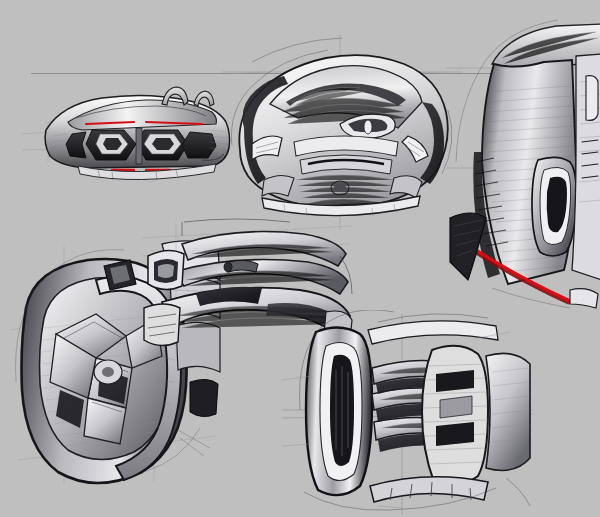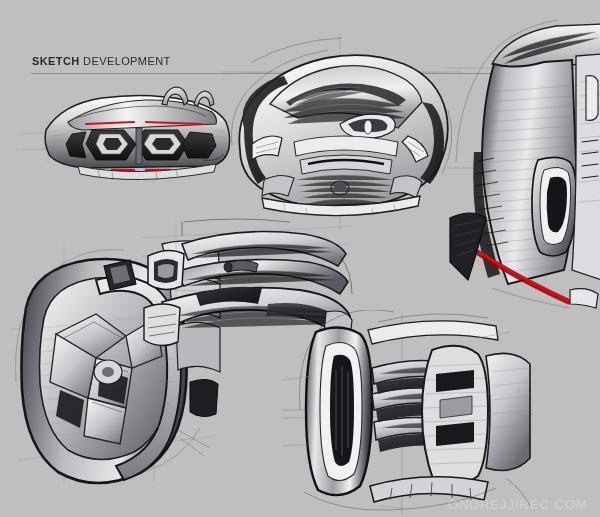--- a/index.html
+++ b/index.html
@@ -51,23 +51,20 @@
     color: rgba(255,255,255,0.30);
     white-space: nowrap;
     font-weight: 400;
   }
 </style>
 </head>
 <body>
 
 <div id="board">
 
-  <div class="header-title">
-    <span class="b">SKETCH</span><span class="lt"> DEVELOPMENT</span>
-  </div>
   <div class="header-rule"></div>
 
   <div class="sketch" style="left:16px; top:74px;">
   <svg width="224" height="112" viewBox="0 0 224 112">
     <defs>
       <linearGradient id="s1body" x1="0" y1="0" x2="0" y2="1">
         <stop offset="0" stop-color="#fdfdfd"></stop>
             <stop offset="0.35" stop-color="#d8d8da"></stop>
         <stop offset="0.7" stop-color="#8e8e93"></stop>
             <stop offset="1" stop-color="#4a4a4f"></stop>
@@ -552,15 +549,14 @@
       <path d="M96 12 Q150 -2 206 8"></path>
       <path d="M224 168 Q240 180 248 196"></path>
     </g>
 
     <g stroke="#8d8d90" stroke-width="0.6" fill="none" opacity="0.7">
       <path d="M0 70 L30 66 M0 136 L28 134 M96 196 L120 198 M196 28 L228 22"></path>
     </g>
   </svg>
   </div>
 
-  <div class="wm">ONDREJJIREC.COM</div>
 
 </div>
 
 </body></html>

